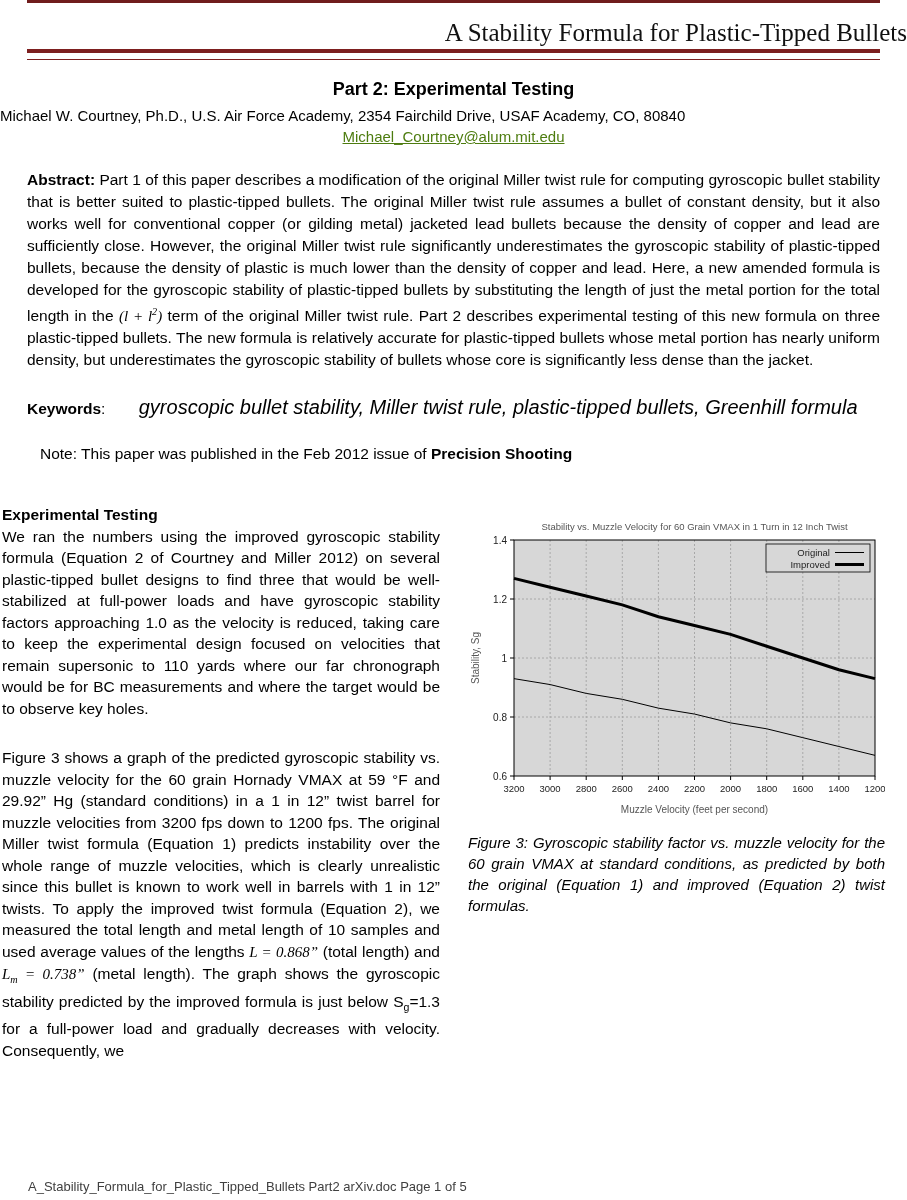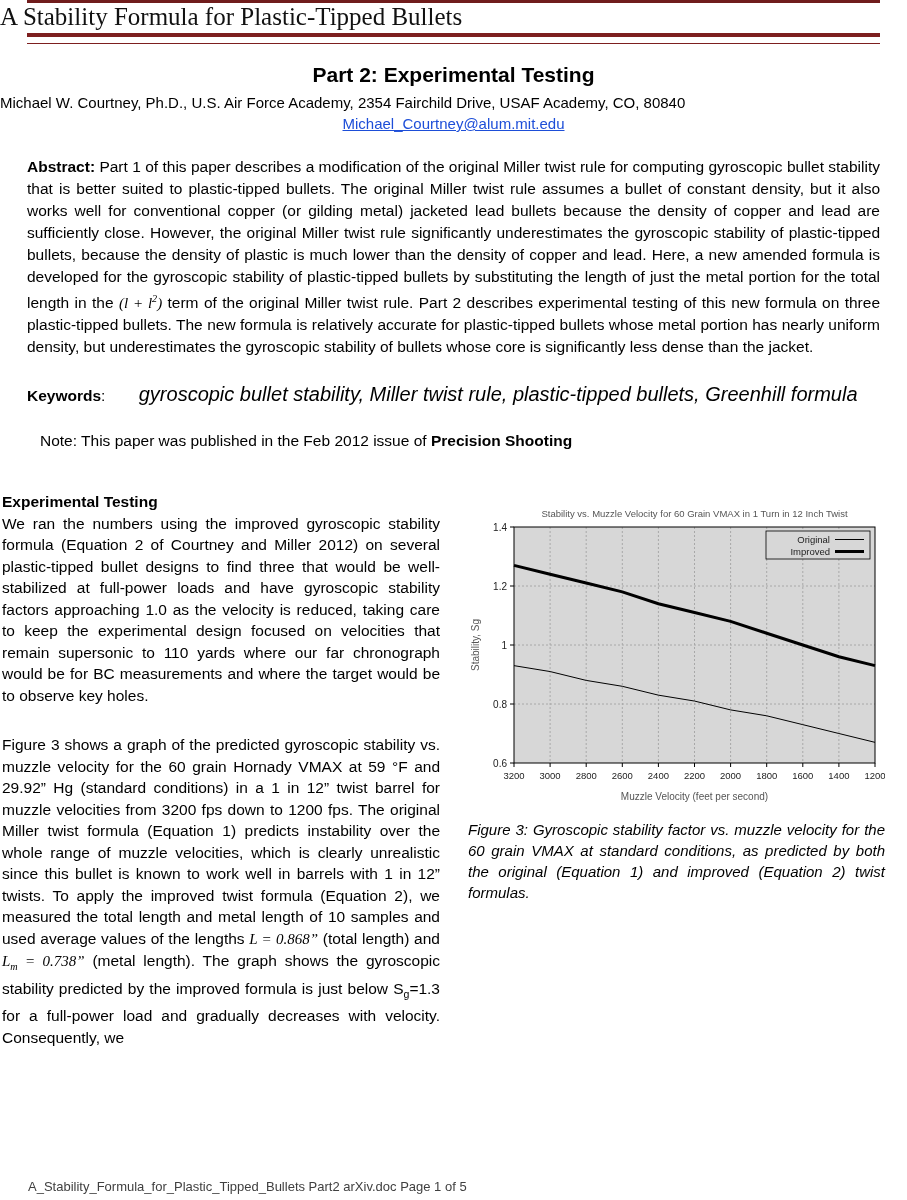--- a/index.html
+++ b/index.html
@@ -8,30 +8,30 @@
     position:relative;
     width:907px; height:1200px;
     background:#ffffff;
     font-family:"Liberation Sans","DejaVu Sans",sans-serif;
     color:#000;
     overflow:hidden;
   }
   .top-rule { margin:0 27px; height:0; border-top:3px solid #701c1c; }
   .doc-title {
     font-family:"Liberation Serif","DejaVu Serif",serif;
-    font-size:25px; font-weight:500; text-align:left;
-    color:#111; padding:0 0 2px 0; line-height:28px;
+    font-size:25px; font-weight:500; text-align:right;
+    color:#111; padding:16px 0 2px 0; line-height:28px;
   }
   .rule-thick { margin:0 27px; height:4px; background:#7d1f1f; }
   .rule-thin  { margin:6px 27px 0 27px; height:1px; background:#7d1f1f; }
 
-  .subtitle { margin-top:19px; text-align:center; font-size:21px; font-weight:bold; }
+  .subtitle { margin-top:19px; text-align:center; font-size:18px; font-weight:bold; }
   .author   { margin-top:7px; text-align:left; font-size:15px; }
   .email-line { margin-top:4px; text-align:center; font-size:15px; }
-  .email-line a { color:#1d4ed8; }
+  .email-line a { color:#4d7c0f; }
   .author2  { margin-top:25px; }
 
   .abstract {
     margin:24px 27px 0 27px;
     font-size:15.5px; line-height:22px; text-align:justify;
   }
   .math {
     font-family:"Liberation Serif","DejaVu Serif",serif;
     font-style:italic; font-size:15px;
   }

